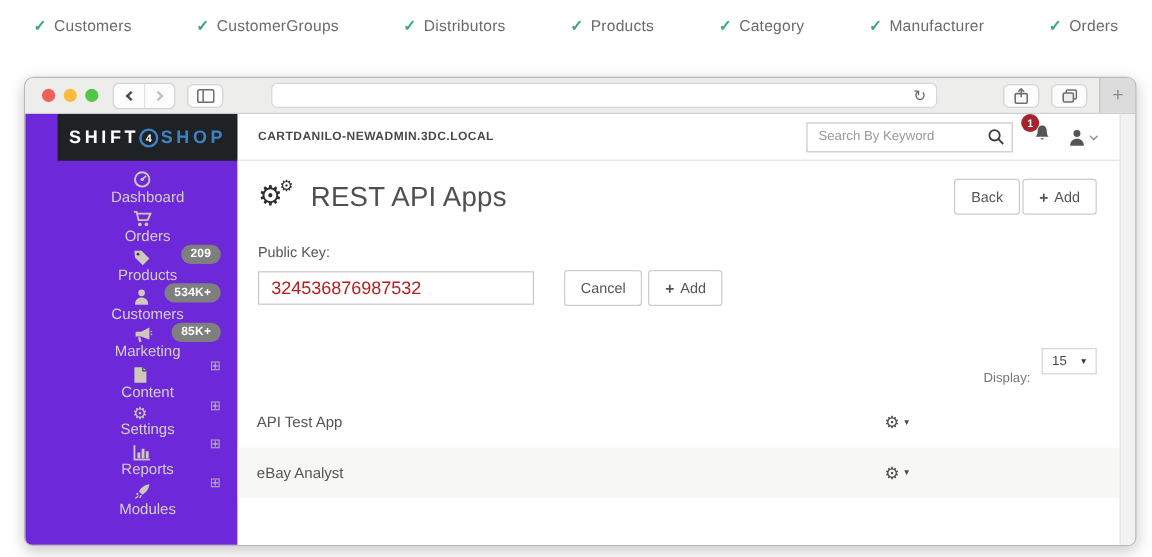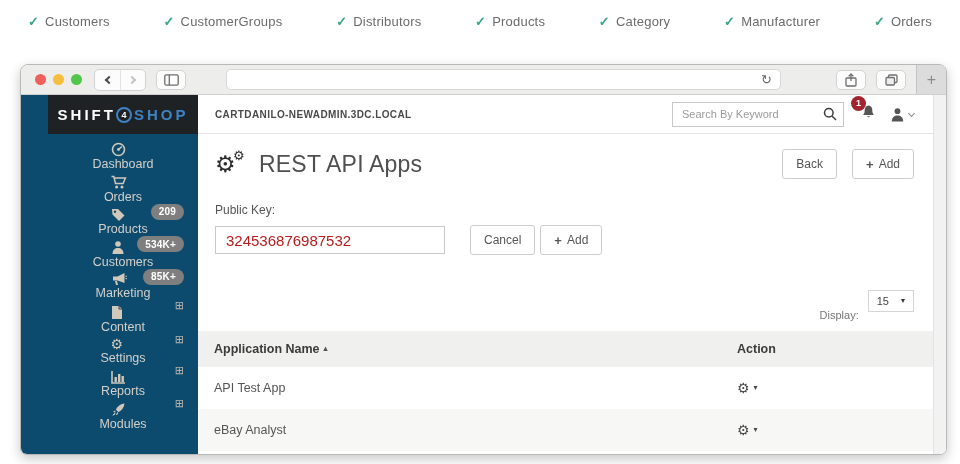--- a/index.html
+++ b/index.html
@@ -28,21 +28,21 @@
   .urlbar { flex:0 0 555px; height:21px; background:#fff; border:1px solid #d7d7d7; border-radius:5px; margin-left:40px;
             display:flex; align-items:center; justify-content:flex-end; padding:0 8px; }
   .reload-glyph { font-size:13px; color:#6a6a6a; line-height:1; }
   .tb-spacer { flex:1; }
   .tool-ic { stroke:#6e6e6e; fill:none; stroke-width:1.3; }
   .plusbox { width:30px; height:29px; background:#dcdcdc; border-left:1px solid #c4c4c4; margin-left:10px;
              display:flex; align-items:center; justify-content:center; color:#8b8b8b; font-size:16px; }
 
   
   .admin { display:flex; height:360px; }
-  .sidebar { width:177px; flex-shrink:0; background:#0c4a6e; display:flex; flex-direction:column;padding-left:27px; }
+  .sidebar { width:177px; flex-shrink:0; background:#6d28d9; display:flex; flex-direction:column;padding-left:27px; }
   .logo { height:39px; background:#1f2225; display:flex; align-items:center; justify-content:center; }
   .logo-txt { color:#fff; font-weight:bold; font-size:15px; letter-spacing:3px; }
   .logo-num { width:16px; height:16px; border:2px solid #3d83c4; border-radius:50%; color:#fff; font-size:9px; font-weight:bold;
               display:flex; align-items:center; justify-content:center; margin:0 2px 0 0; letter-spacing:0; }
   .logo-txt.blue { color:#3d83c4; }
   .nav { padding-top:8px; }
   .side-item { height:32.5px; display:flex; align-items:center; padding:0 14px; color:#d3d0ca; font-size:12.5px; cursor:pointer;flex-direction:column; }
   .s-icon { width:25px; display:flex; align-items:center; color:#cfc8bb; font-size:14px; line-height:1; }
   .s-icon svg { display:block; }
   .badge { margin-left:auto; background:#7f7f7f; color:#fff; font-size:10px; font-weight:bold; padding:2.5px 8px; border-radius:9px; letter-spacing:.2px; }
@@ -63,21 +63,21 @@
             font-size:9px; font-weight:bold; display:flex; align-items:center; justify-content:center; }
   .userwrap { margin-left:13px; display:flex; align-items:center; gap:4px; cursor:pointer; }
   .ucaret { width:5px; height:5px; border-left:1.5px solid #8a8a8a; border-bottom:1.5px solid #8a8a8a; transform:rotate(-45deg); margin-top:-2px; }
 
   .content { padding:15px 32px 0 17px; }
   .titlerow { display:flex; align-items:center; }
   .title-gears { position:relative; margin-right:12px; width:32px; }
   .gear-big { font-size:23px; color:#2e2e2e; line-height:1; }
   .gear-sm { position:absolute; top:-4px; left:18px; font-size:13px; color:#2e2e2e; line-height:1; }
   .page-title { font-size:23px; color:#4f4f4f; font-weight:400; letter-spacing:.2px; }
-  .titlebtns { margin-left:auto; display:flex; gap:15px; }
+  .titlebtns { margin-left:auto; display:flex; gap:2px; }
   .btn { background:#fff; border:1px solid #cccccc; border-radius:3px; color:#555; font-size:12px; padding:7px 13px;
          display:flex; align-items:center; gap:5px; cursor:pointer; font-family:"Liberation Sans", sans-serif; }
   .btn .plus { font-weight:bold; font-size:13px; line-height:1; }
 
   .pk-block { margin-top:24px; }
   .pk-label { font-size:12px; color:#555; margin-bottom:8px; }
   .pk-row { display:flex; align-items:center; }
   .pk-input { width:230px; height:28px; border:1px solid #c9c9c9; padding:0 10px; font-size:15px; color:#b91c1c;
               font-family:"Liberation Sans", sans-serif; outline:none; }
   .gap25 { width:25px; } .gap5 { width:5px; }
@@ -356,29 +356,20 @@
 
         <div class="disprow">
           <span class="disp-label">Display:</span>
           <span class="selectbox">
             <span>15</span>
             <span class="sel-caret">▾</span>
           </span>
         </div>
 
         <div class="apptable">
-          <div class="thead">
-            <span class="col-name">
-              <span>Application Name</span>
-              <span class="sort-arrow">▴</span>
-            </span>
-            <span class="col-action">
-              <span>Action</span>
-            </span>
-          </div>
           <div class="trow">
             <span class="name">API Test App</span>
             <span class="action">
               <span class="gear-drop">
                 <span class="g">⚙</span>
                 <span class="c">▾</span>
               </span>
             </span>
           </div>
           <div class="trow alt">

